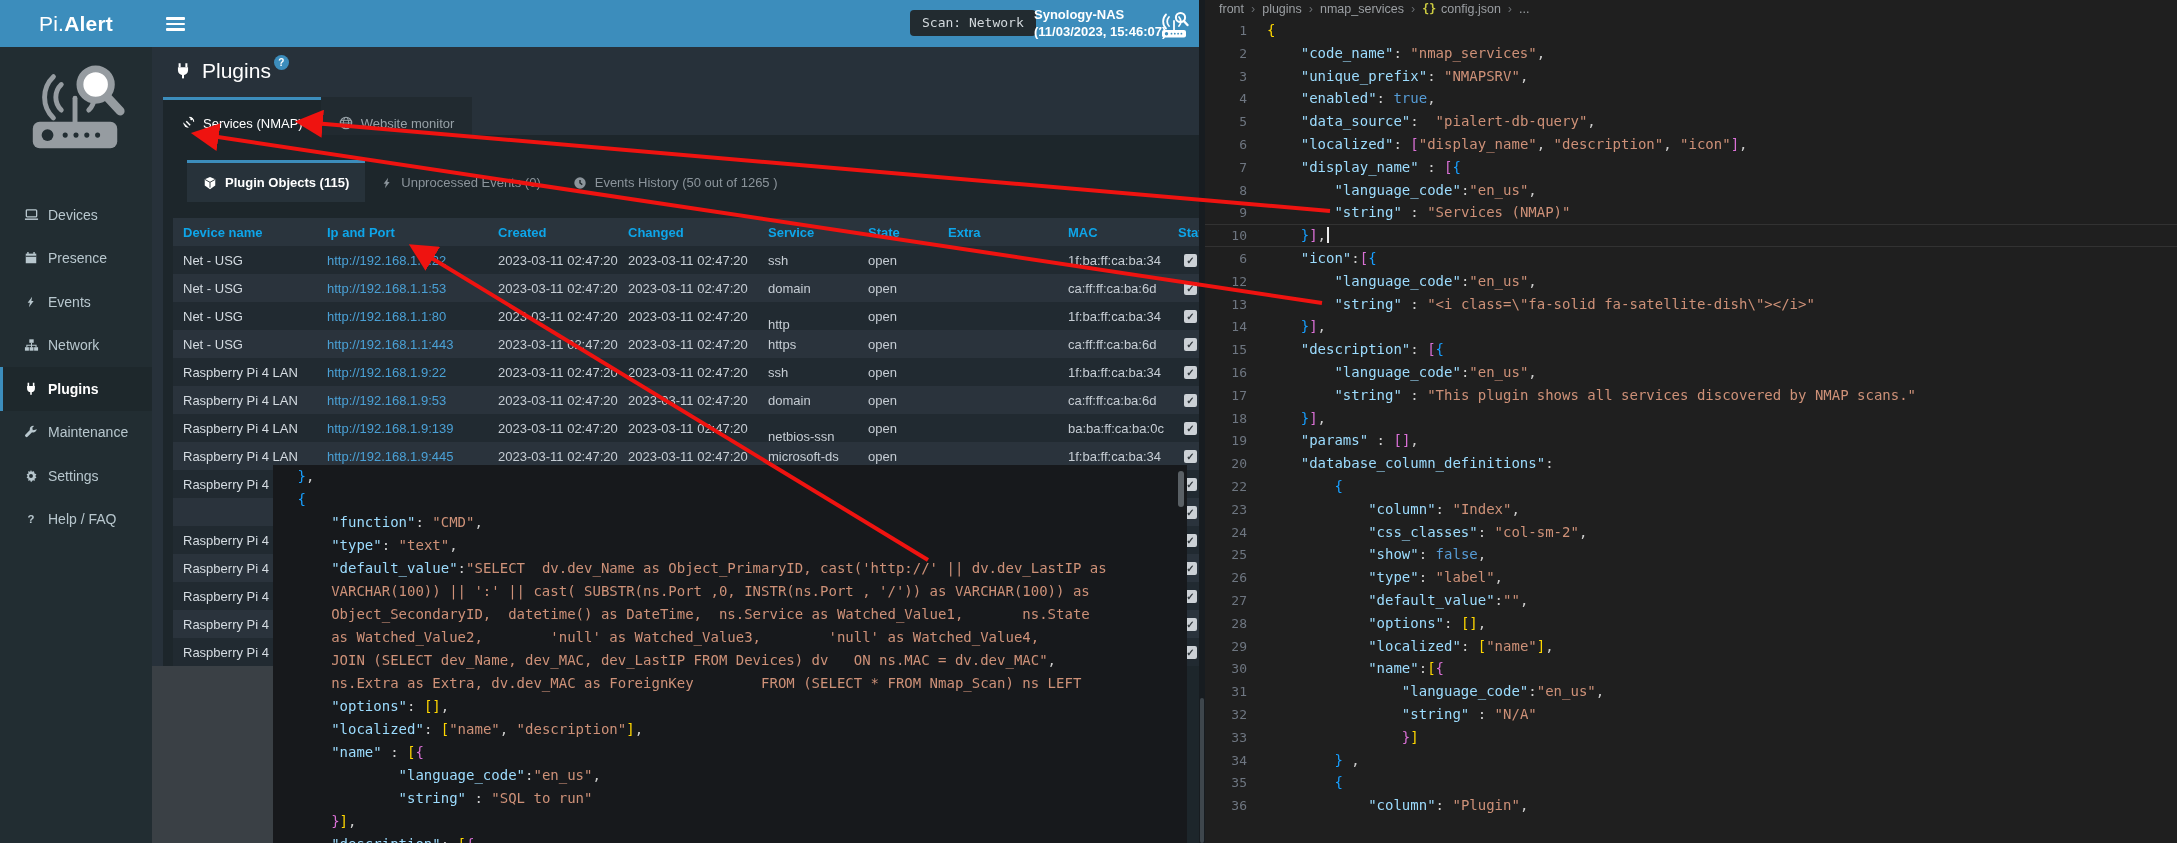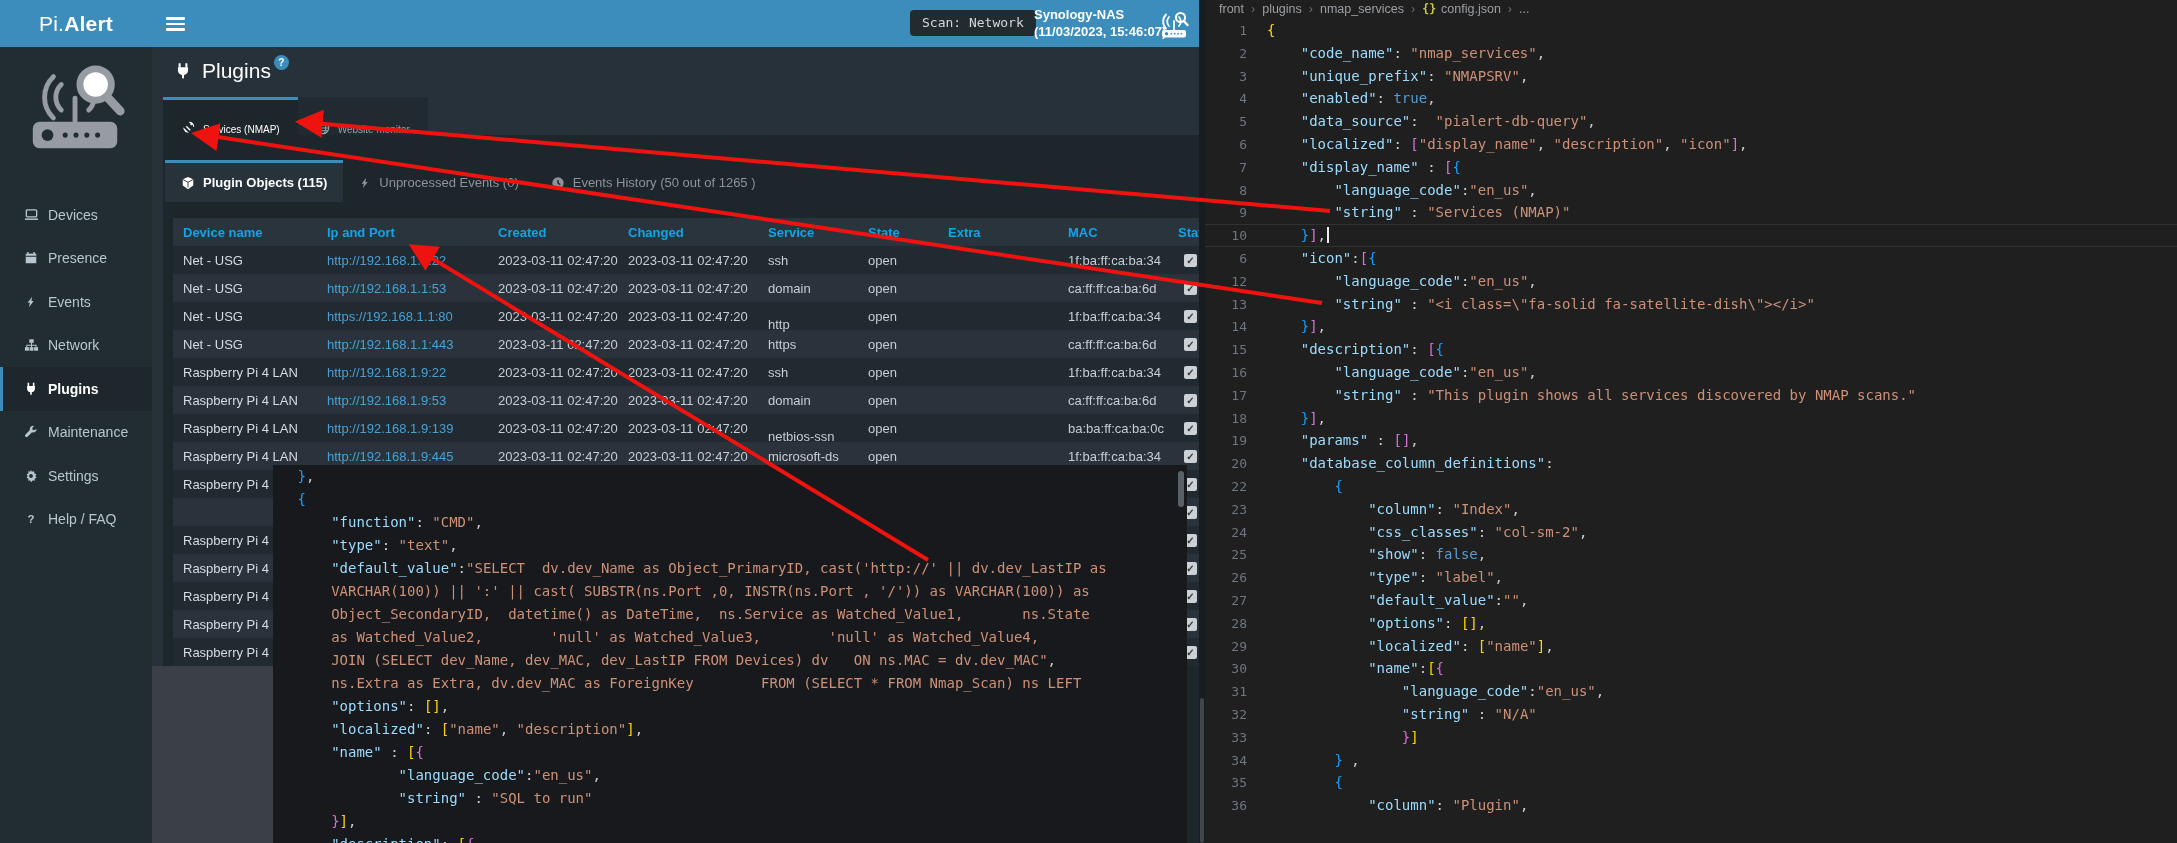--- a/index.html
+++ b/index.html
@@ -28,26 +28,26 @@
   .mitem.active{background:#1e282c;border-left-color:#3c8dbc;color:#fff;font-weight:700}
   .mitem .ic{width:18px;margin-right:8px;display:inline-flex;justify-content:center;align-items:center}
 
   
   .content{position:absolute;left:152px;top:47px;width:1047px;height:796px;background:#27313a;overflow:hidden;z-index:3}
   .ptitle{position:absolute;left:22px;top:12px;color:#fff;font-size:21px;display:flex;align-items:flex-start}
   .ptitle .ic{margin-right:10px;margin-top:2px}
   .pbadge{width:15px;height:15px;border-radius:50%;background:#3c8dbc;color:#fff;font-size:10px;
           line-height:15px;text-align:center;margin-left:3px;font-weight:700;position:relative;top:-4px}
   .outer-tabs{position:absolute;left:11px;top:50px;display:flex}
-  .otab{height:38px;display:flex;align-items:flex-end;padding:0 18px;font-size:10px;color:#97a1a7;
+  .otab{height:38px;display:flex;align-items:flex-start;padding:16px 18px;font-size:13px;color:#97a1a7;
         background:#212a30;border-top:3px solid transparent;cursor:pointer;box-sizing:border-box;white-space:nowrap}
   .otab.active{background:#1d262b;border-top-color:#3c8dbc;color:#fff}
   .otab .ic{margin-right:8px;display:inline-flex}
   .box{position:absolute;left:11px;top:88px;width:1036px;height:708px;background:#1d262b}
-  .inner-tabs{position:absolute;left:2px;top:25px;display:flex}
+  .inner-tabs{position:absolute;left:24px;top:25px;display:flex}
   .itab{height:42px;display:flex;align-items:center;padding:0 16px;font-size:13px;color:#8b949b;
         border-top:3px solid transparent;cursor:pointer;box-sizing:border-box;white-space:nowrap}
   .itab.active{background:#27323a;border-top-color:#3c8dbc;color:#fff;font-weight:700}
   .itab .ic{margin-right:8px;display:inline-flex}
 
   .tbl{position:absolute;left:10px;top:83px;width:1026px}
   .trow{display:flex;height:28px;align-items:center;font-size:13px;color:#c6cdd4}
   .thead{background:#2a343d;font-weight:700;color:#0ea5e9}
   .r-dark{background:#212a31}.r-light{background:#2a333c}
   .cell{padding-left:10px;box-sizing:border-box;white-space:nowrap;overflow:hidden;flex:none}
@@ -309,21 +309,21 @@
           <div class="cell" style="width: 100px;">domain</div>
           <div class="cell" style="width: 80px;">open</div>
           <div class="cell" style="width: 120px;"></div>
           <div class="cell" style="width: 110px;">ca:ff:ff:ca:ba:6d</div>
           <div class="cell" style="width: 31px;">
             <div class="cb">✓</div>
           </div>
         </div>
         <div class="trow r-dark">
           <div class="cell devname" style="width: 144px;">Net - USG</div>
-          <div class="cell" style="width: 171px;"><a class="link">https://192.168.1.1:80</a></div>
+          <div class="cell" style="width: 171px;"><a class="link">http://192.168.1.1:80</a></div>
           <div class="cell" style="width: 130px;">2023-03-11 02:47:20</div>
           <div class="cell" style="width: 140px;">2023-03-11 02:47:20</div>
           <div class="cell" style="width: 100px; margin-top: 16px;">http</div>
           <div class="cell" style="width: 80px;">open</div>
           <div class="cell" style="width: 120px;"></div>
           <div class="cell" style="width: 110px;">1f:ba:ff:ca:ba:34</div>
           <div class="cell" style="width: 31px;">
             <div class="cb">✓</div>
           </div>
         </div>

